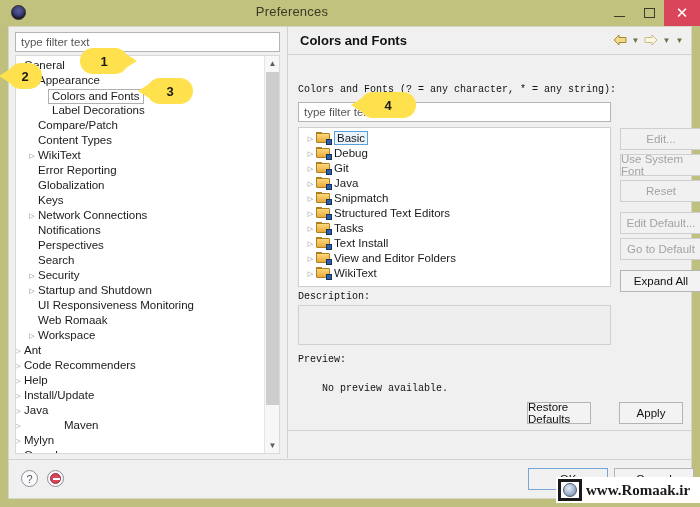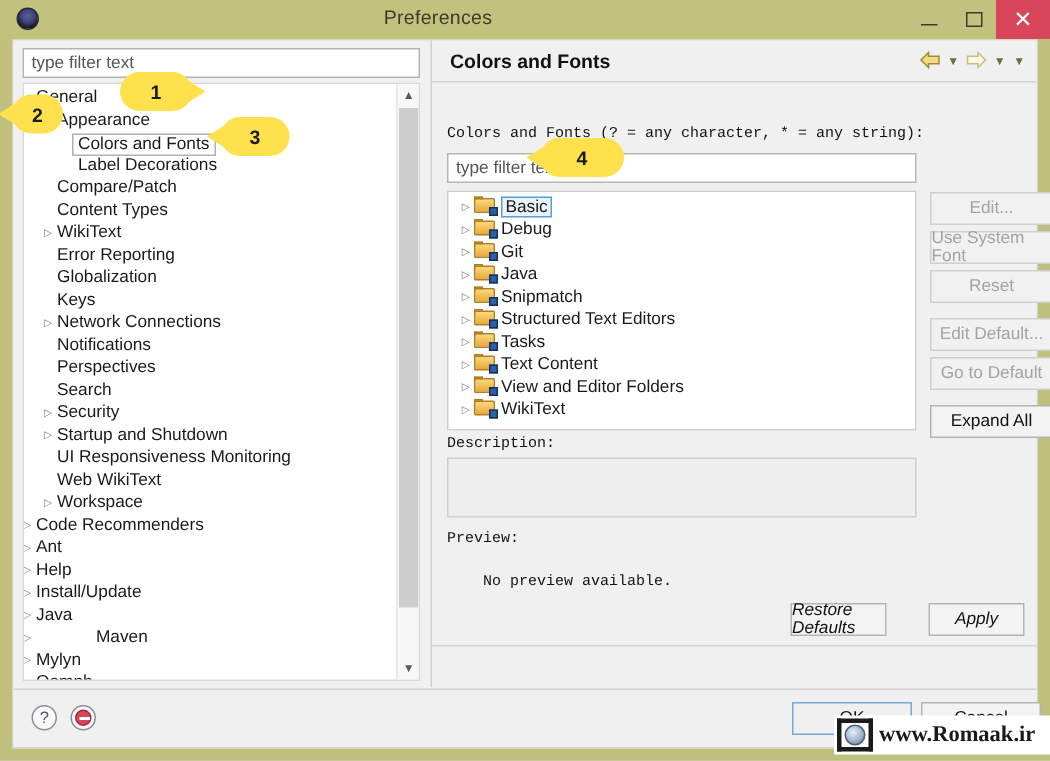--- a/index.html
+++ b/index.html
@@ -146,21 +146,21 @@
     background:#2b5fa8;border:1px solid #14315c;box-sizing:border-box;
   }
   .cf-label{display:inline-block;}
   .cf-label.sel{border:1px solid #5a9fd4;background:#eaf4fd;padding:0 2px;line-height:12px;}
   .btn{
     position:absolute;width:82px;height:22px;
     background:#f3f3f3;border:1px solid #b4b4b4;box-sizing:border-box;
     font-size:11.5px;color:#111;display:flex;align-items:center;justify-content:center;
   }
   .btn.dis{color:#a3a3a3;border-color:#cfcfcf;background:#f1f1f1;}
-  .btn.wide{width:64px;font-style:italic;}
+  .btn.wide{width:64px;}
   .desc-box{
     position:absolute;left:10px;top:278px;width:313px;height:40px;
     background:#eeeeee;border:1px solid #cfcfcf;box-sizing:border-box;
   }
   .sep-line{
     position:absolute;left:0;top:403px;width:404px;height:1px;background:#d2d2d2;
   }
   
   .bottom-bar{
     position:absolute;left:0;top:432px;width:682px;height:39px;
@@ -309,33 +309,33 @@
               <span class="tlabel" style="left: 22px;">Security</span>
             </div>
             <div class="titem">
               <span class="twist" style="left: 11px;">▷</span>
               <span class="tlabel" style="left: 22px;">Startup and Shutdown</span>
             </div>
             <div class="titem">
               <span class="tlabel" style="left: 22px;">UI Responsiveness Monitoring</span>
             </div>
             <div class="titem">
-              <span class="tlabel" style="left: 22px;">Web WikiText</span>
+              <span class="tlabel" style="left: 22px;">Web Romaak</span>
             </div>
             <div class="titem">
               <span class="twist" style="left: 11px;">▷</span>
               <span class="tlabel" style="left: 22px;">Workspace</span>
             </div>
             <div class="titem">
               <span class="twist" style="left: -3px;">▷</span>
+              <span class="tlabel" style="left: 8px;">Ant</span>
+            </div>
+            <div class="titem">
+              <span class="twist" style="left: -3px;">▷</span>
               <span class="tlabel" style="left: 8px;">Code Recommenders</span>
-            </div>
-            <div class="titem">
-              <span class="twist" style="left: -3px;">▷</span>
-              <span class="tlabel" style="left: 8px;">Ant</span>
             </div>
             <div class="titem">
               <span class="twist" style="left: -3px;">▷</span>
               <span class="tlabel" style="left: 8px;">Help</span>
             </div>
             <div class="titem">
               <span class="twist" style="left: -3px;">▷</span>
               <span class="tlabel" style="left: 8px;">Install/Update</span>
             </div>
             <div class="titem">
@@ -390,21 +390,21 @@
 
       <div class="cf-box">
         <div id="cf-list" style="padding-top:3px;">
             <div class="cf-item"><span class="cf-tw">▷</span><span class="folder-ico"><span class="ftab"></span><span class="fback"></span><span class="fbadge"></span></span><span class="cf-label sel">Basic</span></div>
             <div class="cf-item"><span class="cf-tw">▷</span><span class="folder-ico"><span class="ftab"></span><span class="fback"></span><span class="fbadge"></span></span><span class="cf-label">Debug</span></div>
             <div class="cf-item"><span class="cf-tw">▷</span><span class="folder-ico"><span class="ftab"></span><span class="fback"></span><span class="fbadge"></span></span><span class="cf-label">Git</span></div>
             <div class="cf-item"><span class="cf-tw">▷</span><span class="folder-ico"><span class="ftab"></span><span class="fback"></span><span class="fbadge"></span></span><span class="cf-label">Java</span></div>
             <div class="cf-item"><span class="cf-tw">▷</span><span class="folder-ico"><span class="ftab"></span><span class="fback"></span><span class="fbadge"></span></span><span class="cf-label">Snipmatch</span></div>
             <div class="cf-item"><span class="cf-tw">▷</span><span class="folder-ico"><span class="ftab"></span><span class="fback"></span><span class="fbadge"></span></span><span class="cf-label">Structured Text Editors</span></div>
             <div class="cf-item"><span class="cf-tw">▷</span><span class="folder-ico"><span class="ftab"></span><span class="fback"></span><span class="fbadge"></span></span><span class="cf-label">Tasks</span></div>
-            <div class="cf-item"><span class="cf-tw">▷</span><span class="folder-ico"><span class="ftab"></span><span class="fback"></span><span class="fbadge"></span></span><span class="cf-label">Text Content</span></div>
+            <div class="cf-item"><span class="cf-tw">▷</span><span class="folder-ico"><span class="ftab"></span><span class="fback"></span><span class="fbadge"></span></span><span class="cf-label">Text Install</span></div>
             <div class="cf-item"><span class="cf-tw">▷</span><span class="folder-ico"><span class="ftab"></span><span class="fback"></span><span class="fbadge"></span></span><span class="cf-label">View and Editor Folders</span></div>
             <div class="cf-item"><span class="cf-tw">▷</span><span class="folder-ico"><span class="ftab"></span><span class="fback"></span><span class="fbadge"></span></span><span class="cf-label">WikiText</span></div>
           </div>
       </div>
 
       <div class="btn dis" style="left:332px;top:101px;">Edit...</div>
       <div class="btn dis" style="left:332px;top:127px;">Use System Font</div>
       <div class="btn dis" style="left:332px;top:153px;">Reset</div>
       <div class="btn dis" style="left:332px;top:185px;">Edit Default...</div>
       <div class="btn dis" style="left:332px;top:211px;">Go to Default</div>

